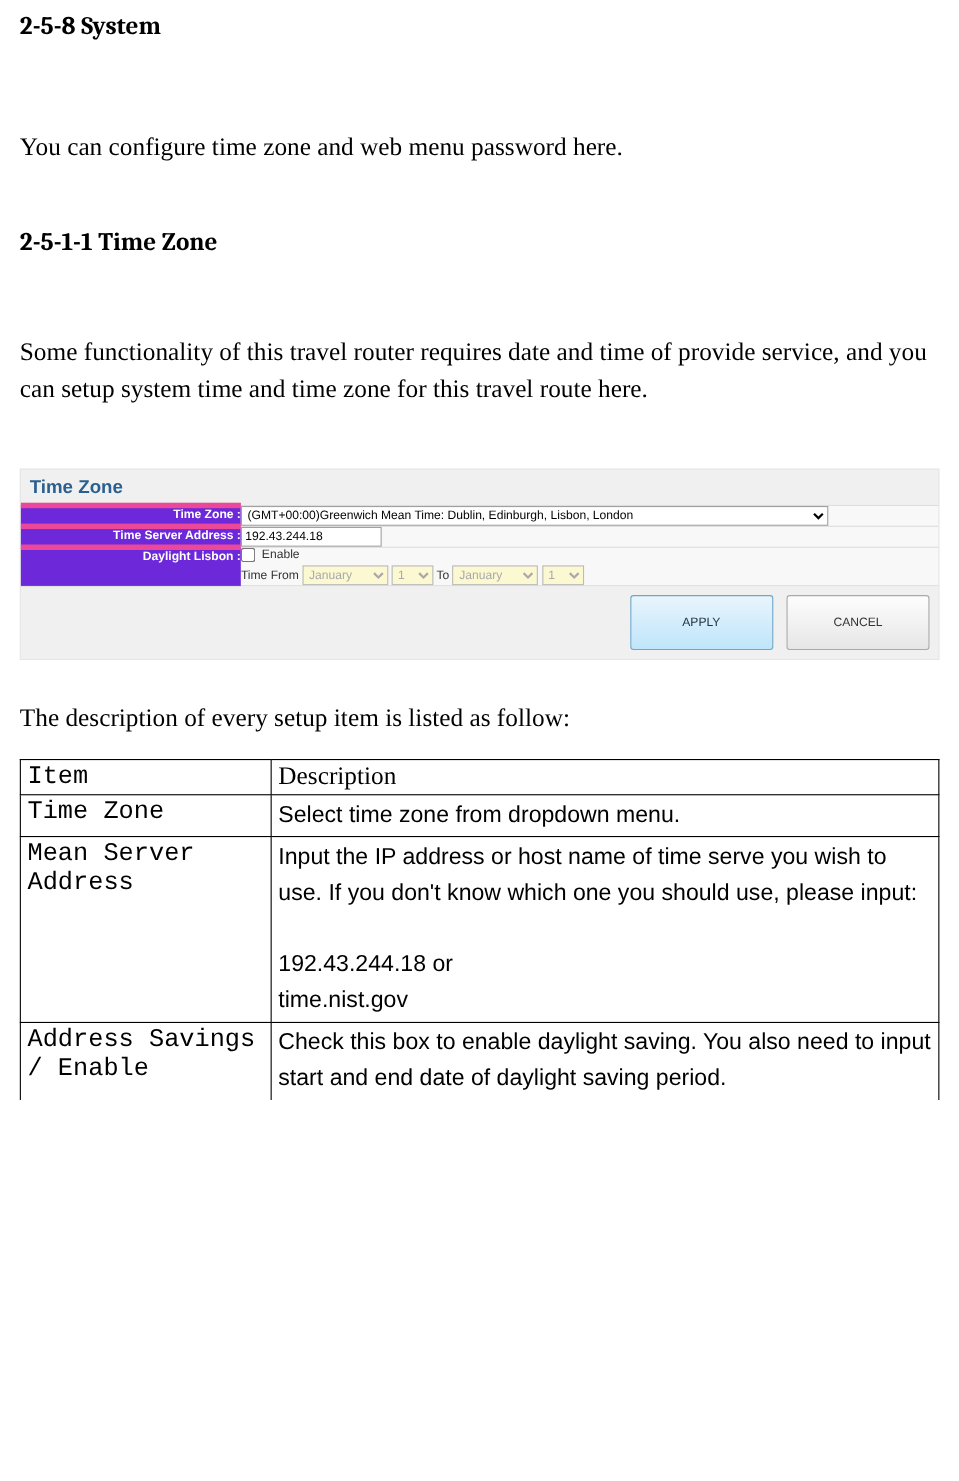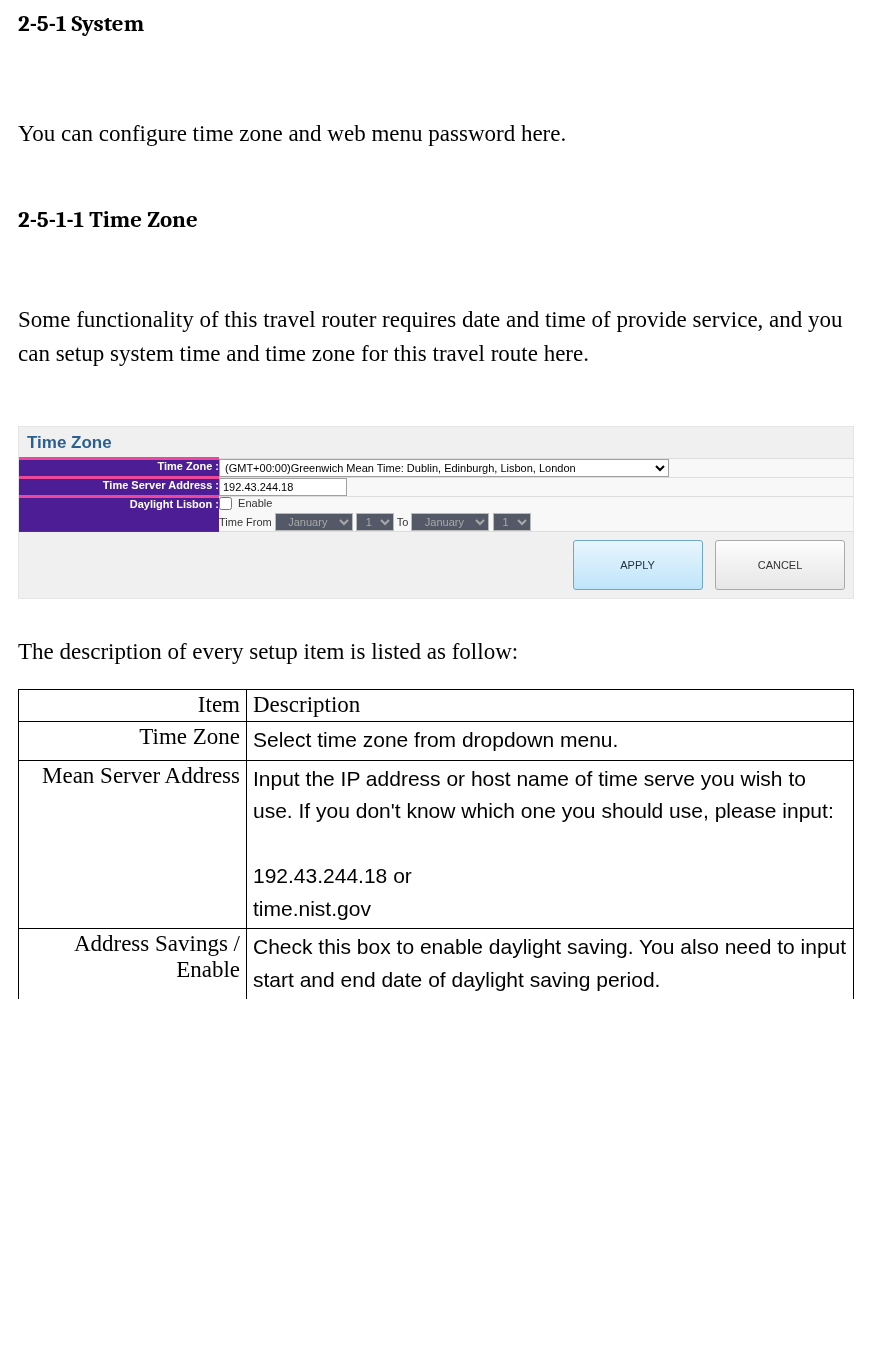--- a/index.html
+++ b/index.html
@@ -48,28 +48,28 @@
     }
     .panel-table {
       width: 100%;
       border-collapse: collapse;
     }
     .panel-table td {
       padding: 0;
       vertical-align: top;
     }
     .label-cell {
-      background: #4c1d95;
+      background: #6d28d9;
       color: #fff;
       font-size: 11px;
       font-weight: bold;
       text-align: right;
       padding: 5px 8px;
       width: 200px;
-      border-top: 3px solid #ec4899;
+      border-top: 5px solid #ec4899;
       border-bottom: 1px solid #444;
       vertical-align: top;
     }
     .field-cell {
       background: #f8f8f8;
       padding: 3px 6px;
       border-top: 1px solid #ddd;
       border-bottom: 1px solid #ddd;
       font-size: 11px;
       color: #333;
@@ -87,22 +87,21 @@
       border: 1px solid #a0a0a0;
       padding: 2px 3px;
       width: 128px;
     }
     .panel input[type="checkbox"] {
       vertical-align: middle;
       margin-right: 3px;
     }
     .dst-row select {
       color: #888;
-      background: #0f172a;
-      text-align: center;
+      background: #fef9c3;
     }
     .dst-line2 {
       margin-top: 3px;
     }
     .panel-buttons {
       text-align: right;
       padding: 8px;
       background: #f0f0f0;
     }
     .btn {
@@ -140,55 +139,54 @@
     }
     .desc-table th, .desc-table td {
       border: 1px solid #000;
       text-align: left;
       vertical-align: top;
       padding: 2px 6px 3px;
       font-weight: normal;
     }
     .desc-table .col-item {
       width: 228px;
-      font-family: Liberation Serif, serif;
-      text-align: right;
+      font-family: Liberation Mono, monospace;
     }
     .desc-table .col-desc-head {
       font-family: "Times New Roman", serif;
     }
     .desc-table .col-desc {
       font-family: Arial, Helvetica, sans-serif;
       font-size: 21px;
       line-height: 1.55;
       margin-top: 44px;
     }
     .desc-table tr.last td {
       border-bottom: none;
     }
   </style>
 </head>
 <body>
 
-<h2 class="heading-bold">2-5-1 System</h2>
+<h2 class="heading-bold">2-5-8 System</h2>
 
 <p class="body-text">You can configure time zone and web menu password here.</p>
 
 <h3 class="heading-sub">2-5-1-1 Time Zone</h3>
 
 <p class="body-text">Some functionality of this travel router requires date and time of provide service, and you can setup system time and time zone for this travel route here.</p>
 
 <div class="panel">
   <div class="panel-title">Time Zone</div>
   <table class="panel-table">
     <tbody>
         <tr>
       <td class="label-cell">Time Zone :</td>
       <td class="field-cell">
-        <select style="width:450px;">
+        <select style="width:534px;">
           <option>(GMT+00:00)Greenwich Mean Time: Dublin, Edinburgh, Lisbon, London</option>
         </select>
       </td>
     </tr>
     <tr>
       <td class="label-cell">Time Server Address :</td>
       <td class="field-cell">
         <input type="text" value="192.43.244.18" style="">
       </td>
     </tr>

